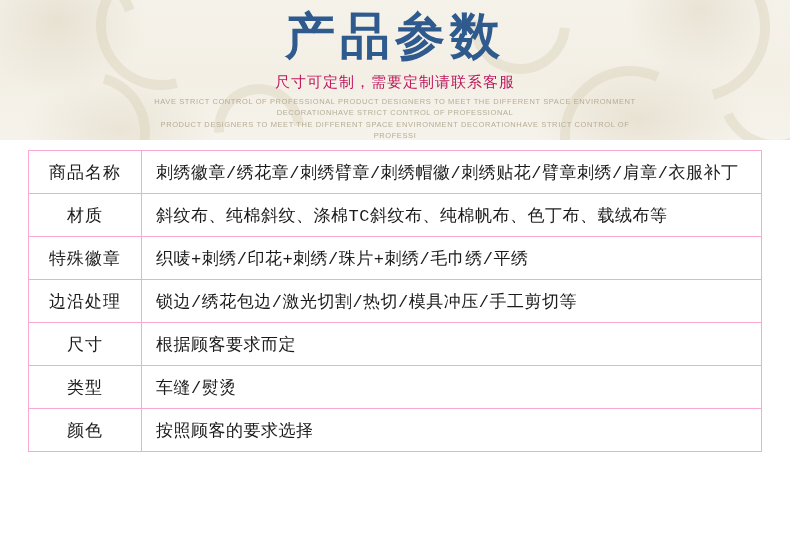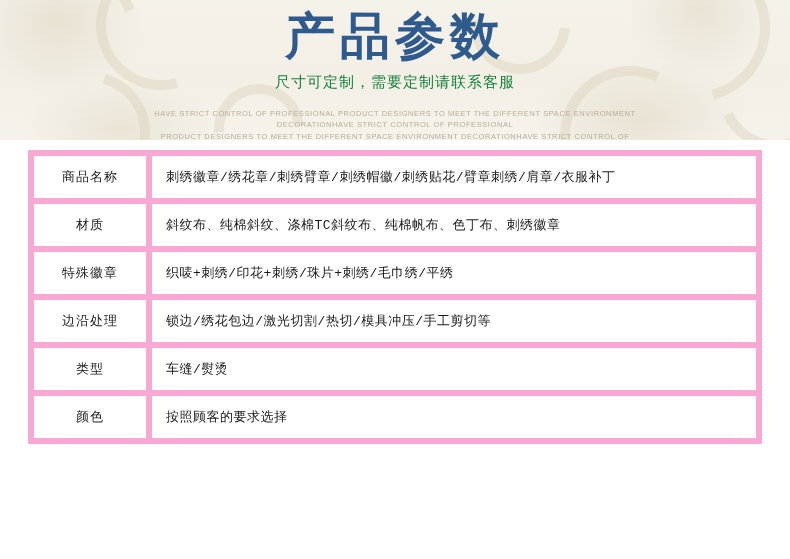--- a/index.html
+++ b/index.html
@@ -62,49 +62,49 @@
     font-family: "Liberation Serif", "DejaVu Serif", serif;
     font-size: 50px;
     font-weight: bold;
     color: #2e5a8e;
     letter-spacing: 5px;
     line-height: 1.22;
     margin: 0;
   }
   .banner-sub {
     font-size: 15px;
-    color: #15803d;
+    color: #be185d;
     letter-spacing: 1px;
     margin-top: 6px;
   }
   .banner-eng {
-    margin-top: 16px;
+    margin-top: 4px;
     font-size: 7.5px;
     color: #b6ad95;
     letter-spacing: 0.6px;
     line-height: 1.5;
     padding: 0 150px;
   }
   
   .table-wrap {
     position: absolute;
     left: 28px;
     top: 150px;
     width: 734px;
   }
   table.spec {
     border-collapse: collapse;
     width: 734px;
     table-layout: fixed;
     border: 1px solid #d9d9d9;
   }
   table.spec td {
-    border: 6px solid #f9a8d4;
+    border: 1px solid #f9a8d4;
     height: 40px;
-    font-size: 13px;
+    font-size: 17px;
     color: #1a1a1a;
     vertical-align: middle;
     white-space: nowrap;
     overflow: hidden;
   }
   td.key {
     width: 110px;
     text-align: center;
     letter-spacing: 1px;
   }
@@ -142,29 +142,33 @@
 
   <div class="table-wrap">
     <table class="spec">
       <tbody>
         <tr>
           <td class="key">商品名称</td>
           <td class="val">刺绣徽章/绣花章/刺绣臂章/刺绣帽徽/刺绣贴花/臂章刺绣/肩章/衣服补丁</td>
         </tr>
         <tr>
           <td class="key">材质</td>
-          <td class="val">斜纹布、纯棉斜纹、涤棉TC斜纹布、纯棉帆布、色丁布、刺绣徽章</td>
+          <td class="val">斜纹布、纯棉斜纹、涤棉TC斜纹布、纯棉帆布、色丁布、载绒布等</td>
         </tr>
         <tr>
           <td class="key">特殊徽章</td>
           <td class="val">织唛+刺绣/印花+刺绣/珠片+刺绣/毛巾绣/平绣</td>
         </tr>
         <tr>
           <td class="key">边沿处理</td>
           <td class="val">锁边/绣花包边/激光切割/热切/模具冲压/手工剪切等</td>
+        </tr>
+        <tr>
+          <td class="key">尺寸</td>
+          <td class="val">根据顾客要求而定</td>
         </tr>
         <tr>
           <td class="key">类型</td>
           <td class="val">车缝/熨烫</td>
         </tr>
         <tr>
           <td class="key">颜色</td>
           <td class="val">按照顾客的要求选择</td>
         </tr>
 

